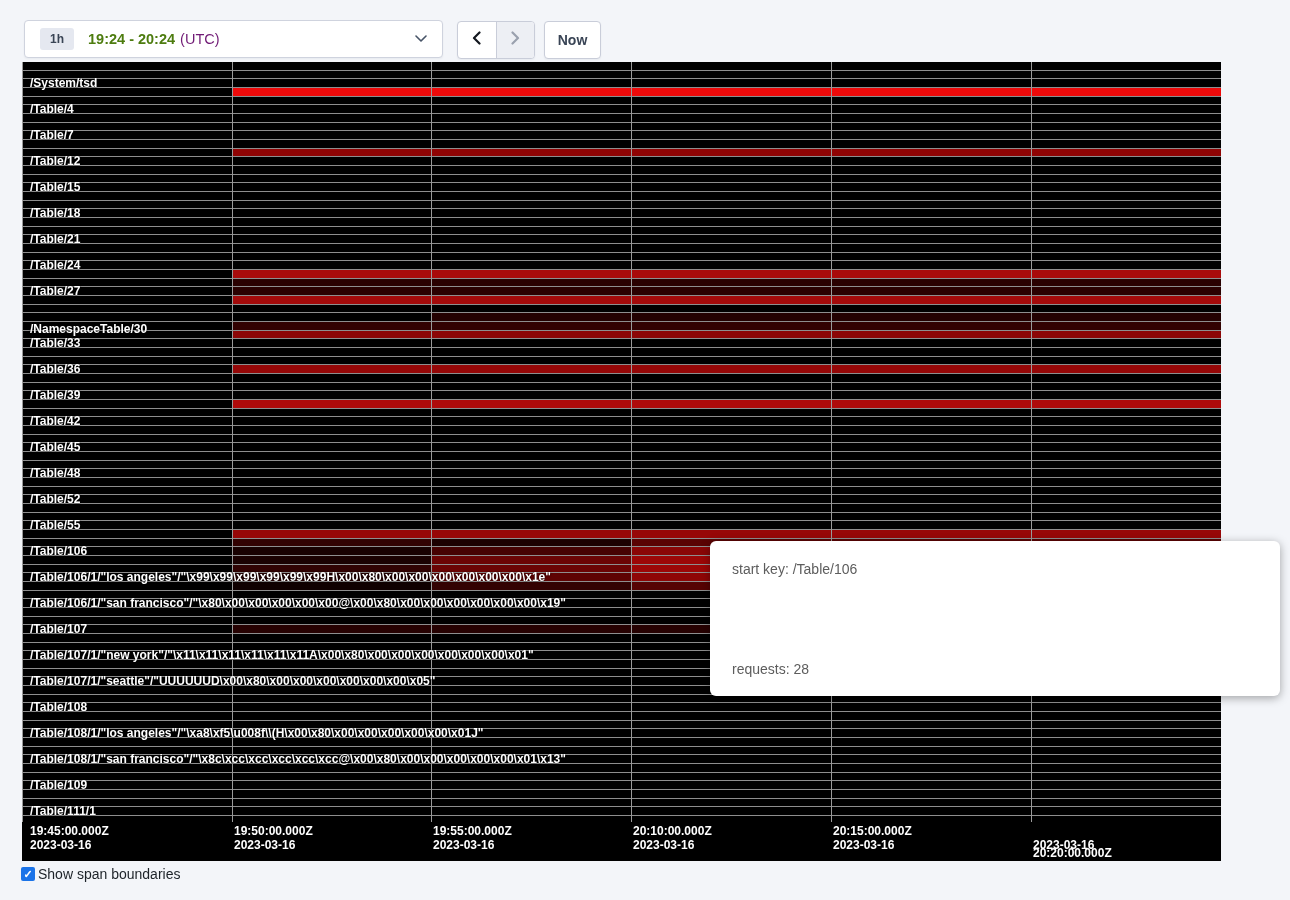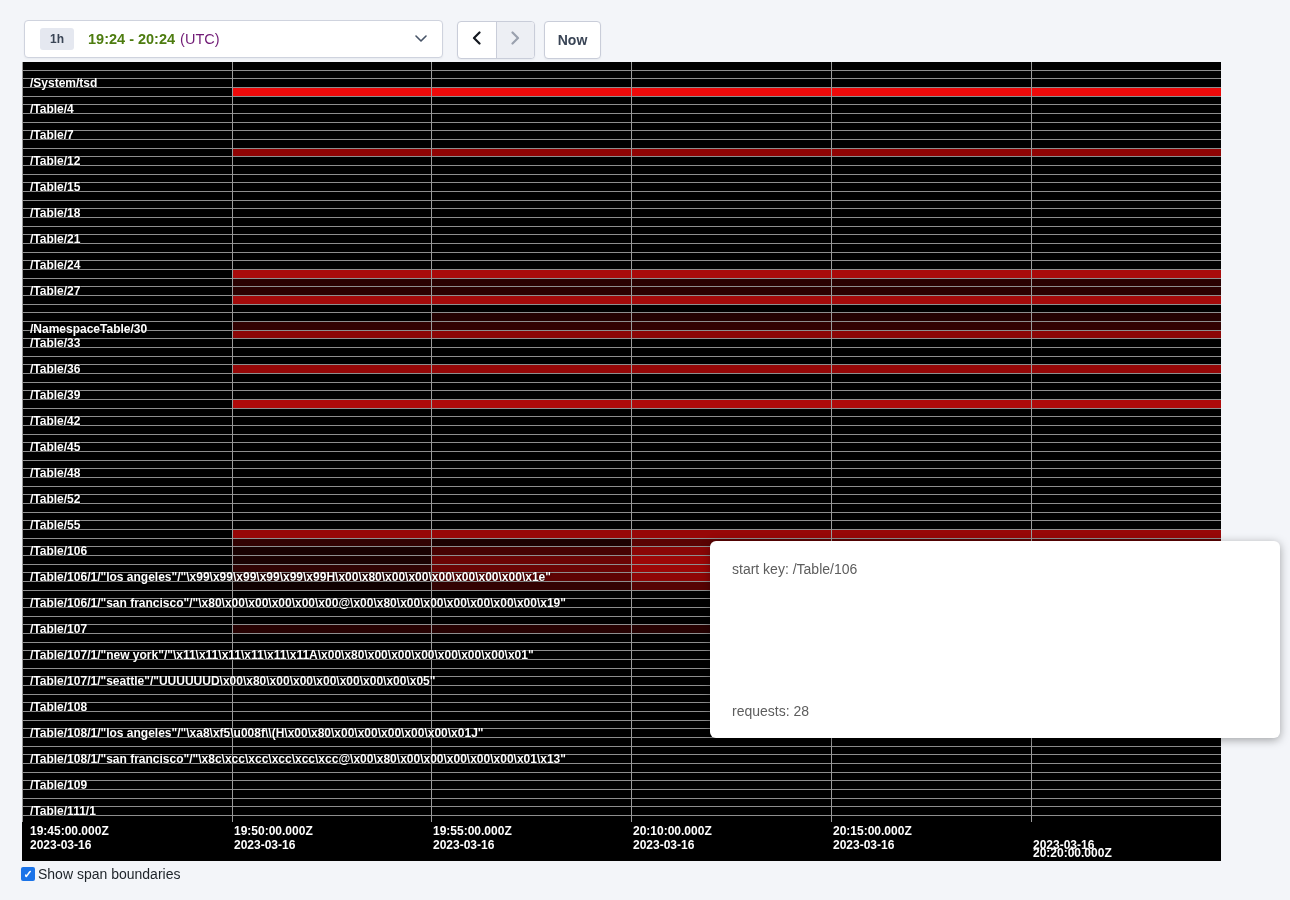--- a/index.html
+++ b/index.html
@@ -46,21 +46,21 @@
   .cv-hline{position:absolute;height:1px;width:1199px;background:#8e8e8e;z-index:2;}
   .cv-vline{position:absolute;width:1px;background:#9a9a9a;z-index:3;}
   .cv-rowlabel{
     position:absolute;left:8px;z-index:4;color:#fff;
     font-size:12px;font-weight:700;line-height:14px;white-space:nowrap;
     text-shadow:0 0 2px #000;
   }
   .cv-xlabel{position:absolute;z-index:4;color:#fff;font-size:12px;font-weight:700;line-height:14px;white-space:nowrap;}
   
   .kv-tooltip{
-    position:absolute;left:710px;top:541px;width:570px;height:197px;
+    position:absolute;left:710px;top:541px;width:570px;height:155px;
     background:#fff;border-radius:6px;box-sizing:border-box;
     padding:19px 10px 17px 22px;display:flex;flex-direction:column;
     justify-content:space-between;z-index:10;
     box-shadow:0 2px 10px rgba(0,0,0,.35);
   }
   .kv-tooltip p{
     margin:0;color:#5d5d5d;font-size:14px;line-height:19px;white-space:nowrap;
   }
   
   .boundaries-row{position:absolute;left:21px;top:866px;display:flex;align-items:center;}

